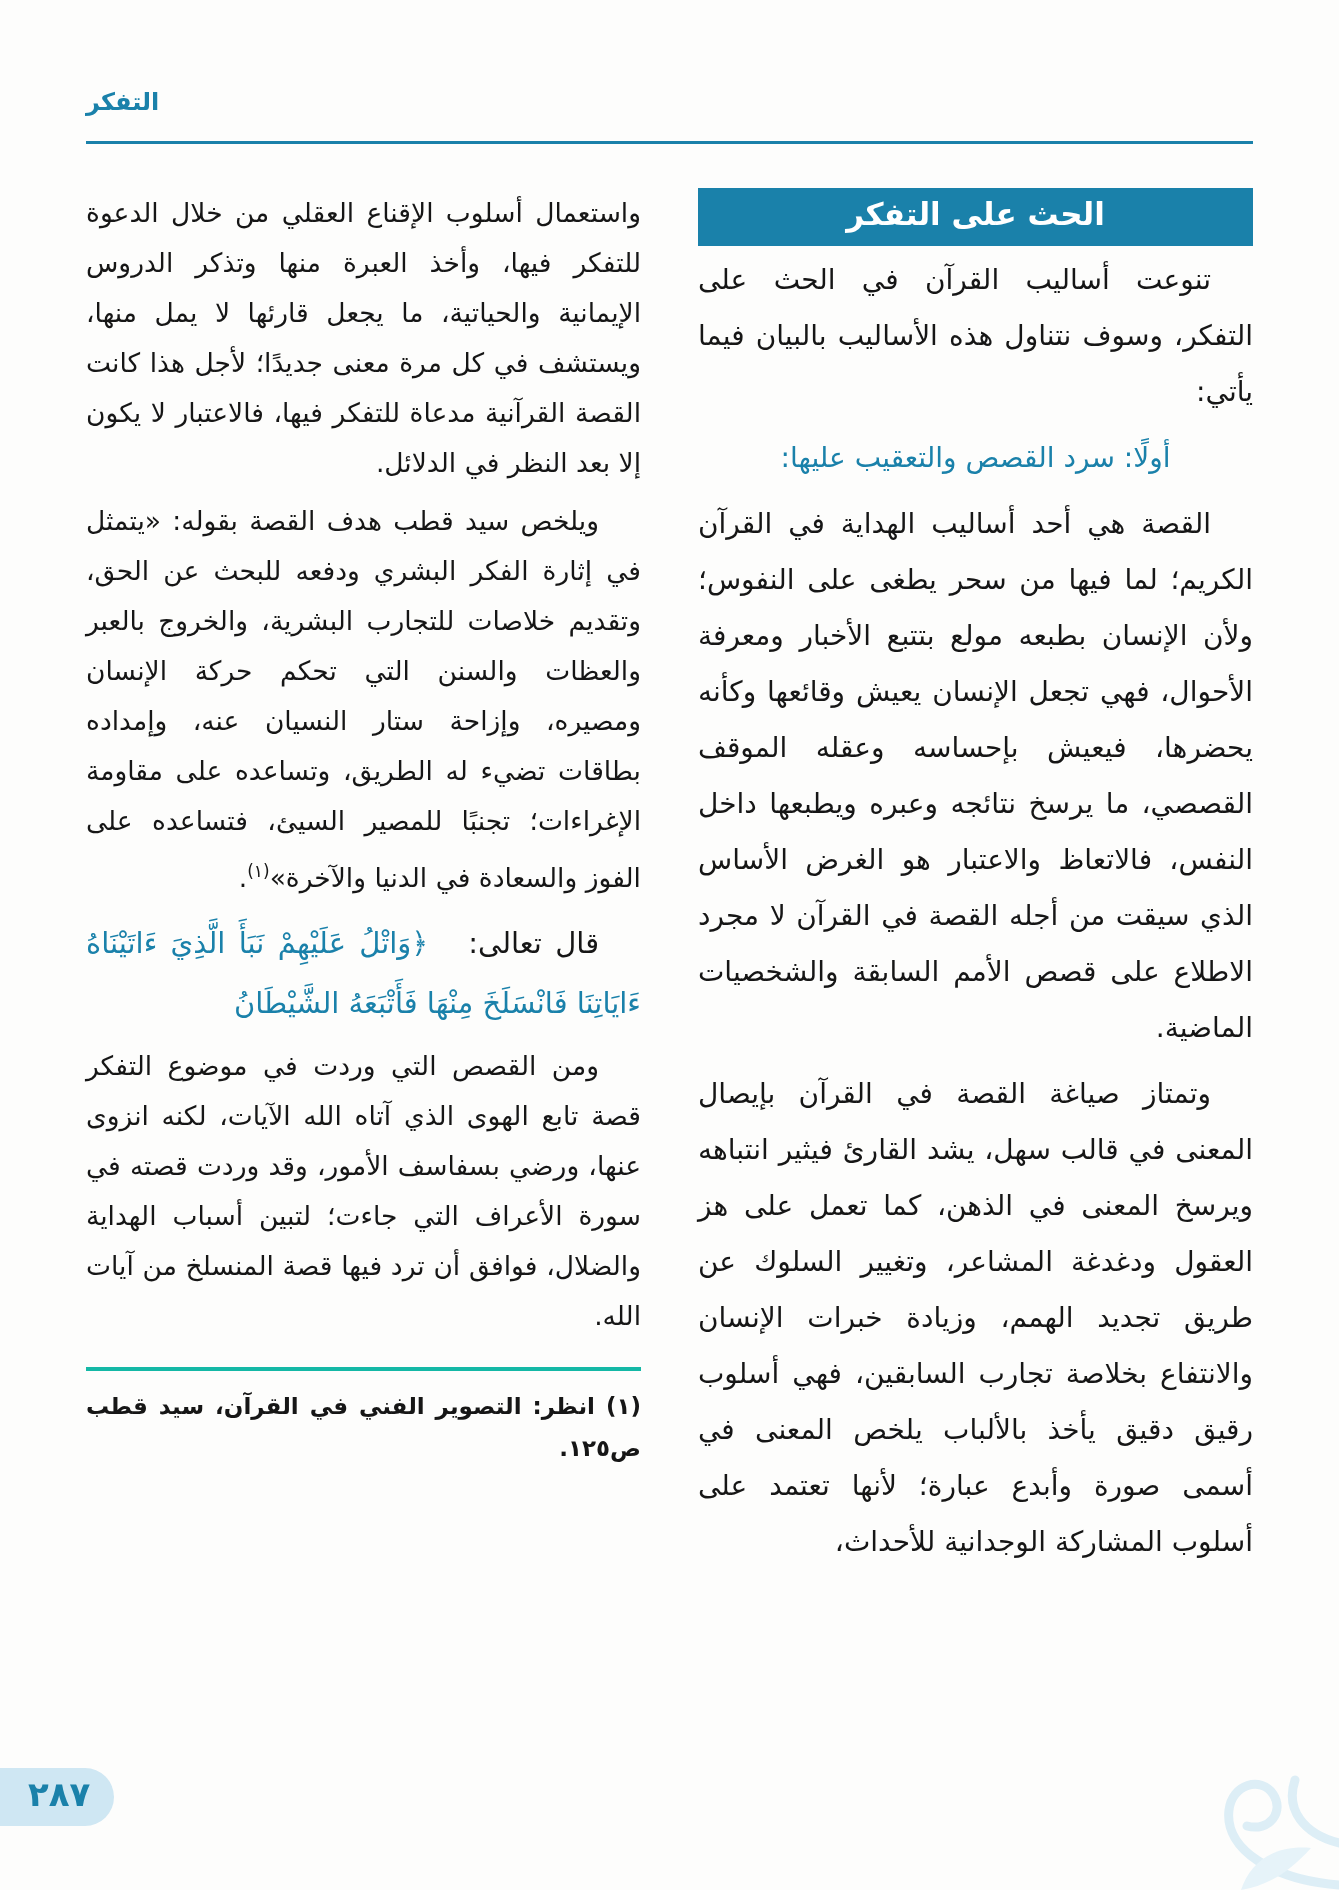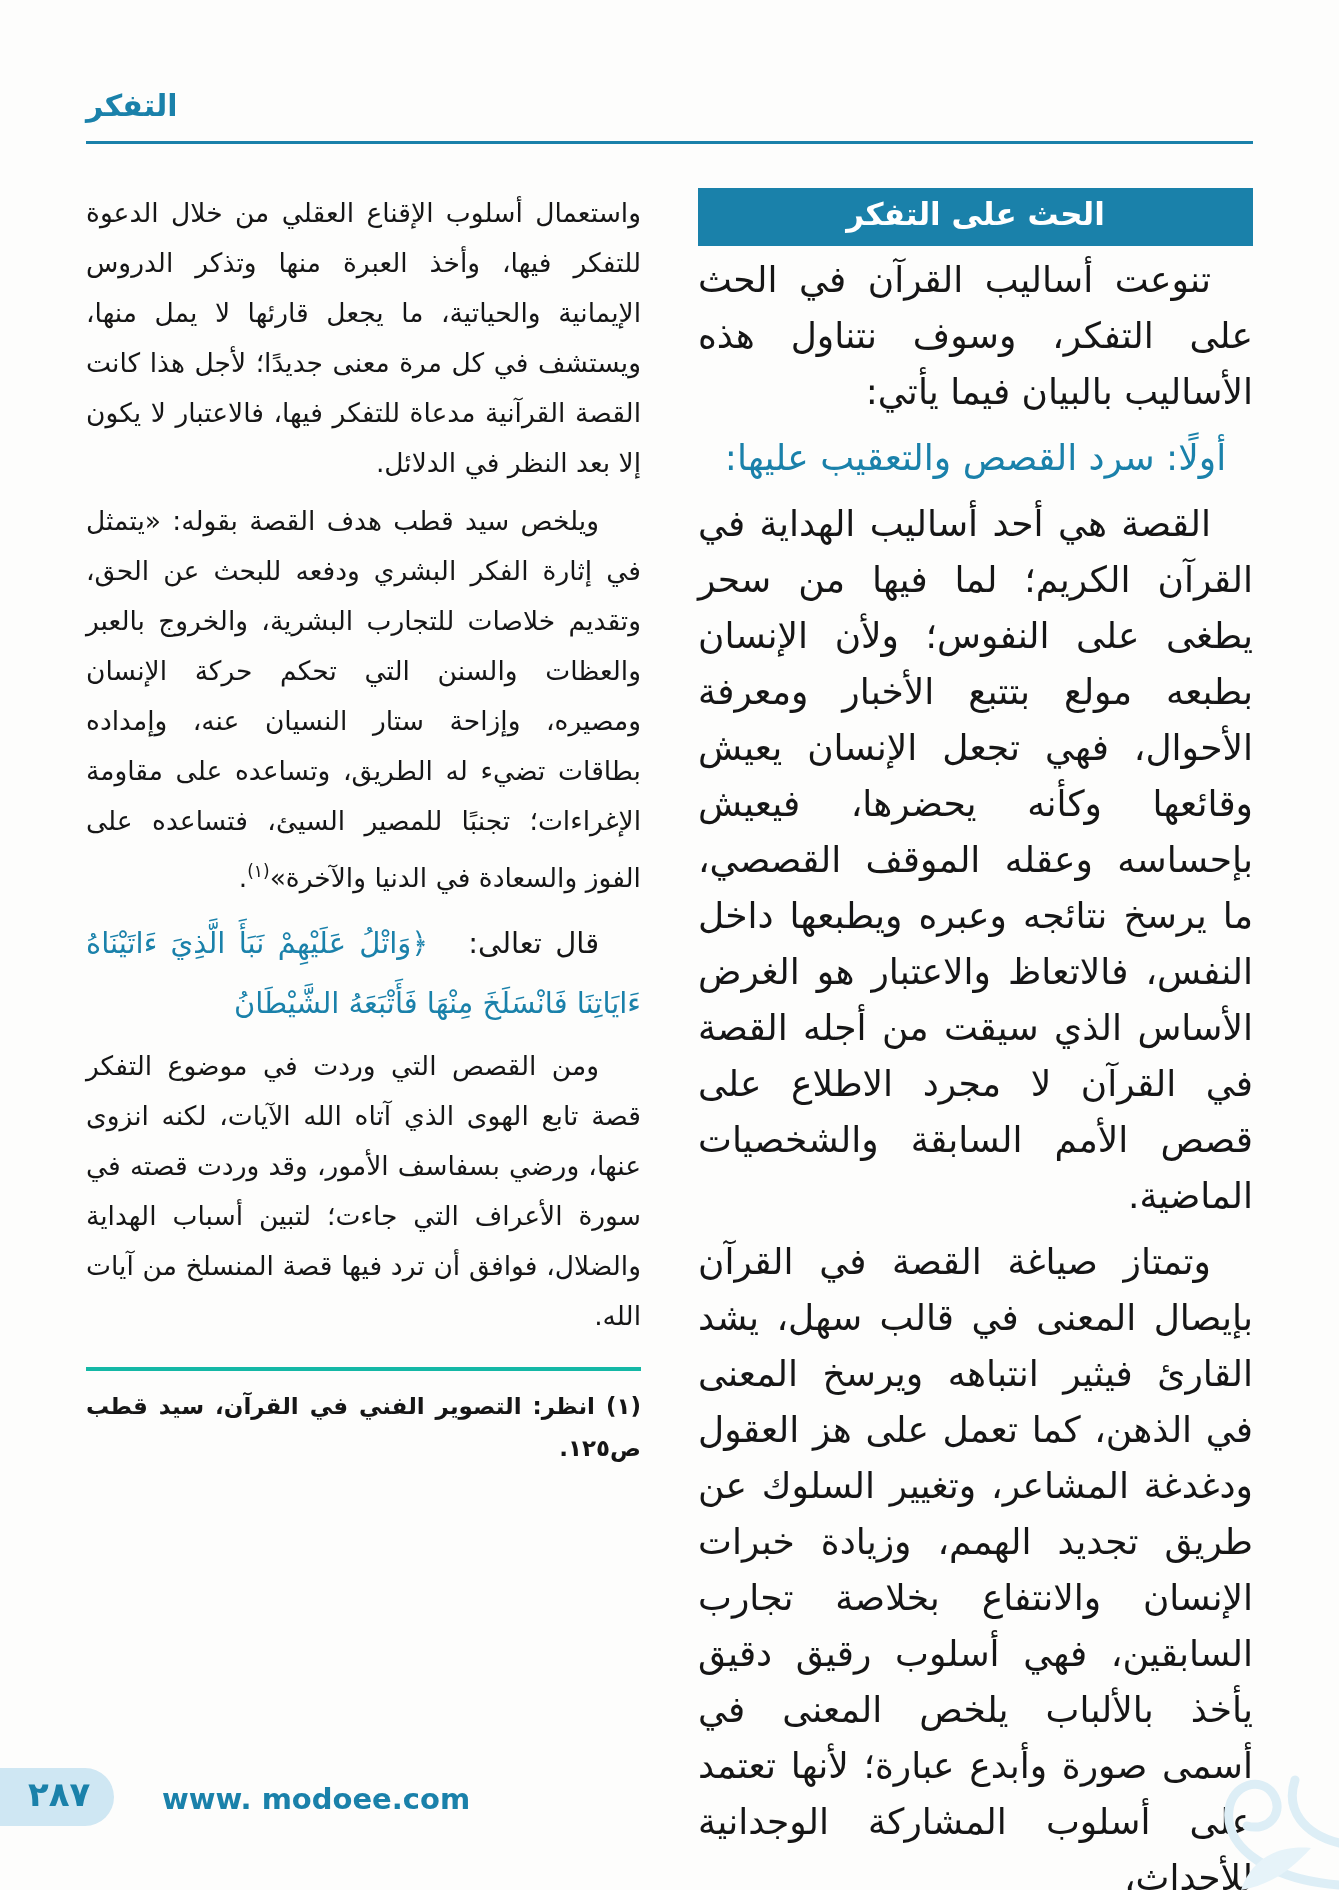--- a/index.html
+++ b/index.html
@@ -10,39 +10,39 @@
     overflow:hidden;
     font-family:"DejaVu Sans", sans-serif;
     color:#161616;
   }
   .page { position:absolute; inset:0; }
 
   
   .running-head {
     position:absolute; top:88px; left:86px;
     color:var(--accent,#1a81aa);
-    font-size:30px; font-weight:700;
+    font-size:24px; font-weight:700;
     direction:rtl;
   }
   .head-rule {
     position:absolute; top:141px; left:86px; width:1167px; height:3px;
     background:var(--accent,#1a81aa);
   }
 
   
   .content {
     position:absolute; top:188px; left:86px; width:1167px;
     direction:rtl;
     display:flex; gap:57px;
     text-align:justify;
   }
   .col { width:555px; }
   .col p { font-weight:400; }
 
-  .col-right p { font-size:36px; line-height:56px; margin:0 0 10px; }
+  .col-right p { font-size:28px; line-height:56px; margin:0 0 10px; }
   .col-left  p { font-size:26.5px; line-height:50px; margin:0 0 8px; }
 
   .indent { text-indent:42px; }
 
   .section-box {
     background:var(--accent,#1a81aa);
     color:#ffffff;
     text-align:center;
     font-size:31px; font-weight:700;
     padding:8px 0 14px;
@@ -119,21 +119,20 @@
       <p class="indent"><span>ويلخص سيد قطب هدف القصة بقوله: «يتمثل في إثارة الفكر البشري ودفعه للبحث عن الحق، وتقديم خلاصات للتجارب البشرية، والخروج بالعبر والعظات والسنن التي تحكم حركة الإنسان ومصيره، وإزاحة ستار النسيان عنه، وإمداده بطاقات تضيء له الطريق، وتساعده على مقاومة الإغراءات؛ تجنبًا للمصير السيئ، فتساعده على الفوز والسعادة في الدنيا والآخرة»</span><sup class="fn-ref">(١)</sup><span>.</span></p>
       <p class="indent verse-block"><span class="verse-intro">قال تعالى:</span>&nbsp;&nbsp;&nbsp;<span class="verse">﴿وَاتْلُ عَلَيْهِمْ نَبَأَ الَّذِيَ ءَاتَيْنَاهُ ءَايَاتِنَا فَانْسَلَخَ مِنْهَا فَأَتْبَعَهُ الشَّيْطَانُ</span></p>
       <p class="indent">ومن القصص التي وردت في موضوع التفكر قصة تابع الهوى الذي آتاه الله الآيات، لكنه انزوى عنها، ورضي بسفاسف الأمور، وقد وردت قصته في سورة الأعراف التي جاءت؛ لتبين أسباب الهداية والضلال، فوافق أن ترد فيها قصة المنسلخ من آيات الله.</p>
       <div class="footnote">(١) انظر: التصوير الفني في القرآن، سيد قطب ص١٢٥.</div>
     </div>
 
   </div>
 
   <div class="pill"></div>
   <div class="page-num">٢٨٧</div>
-  <div class="website">www. modoee.com</div>
 
   <svg class="ornament" width="250" height="150" viewBox="0 0 250 150">
     <g fill="none" stroke="#ddeef6" stroke-width="9" stroke-linecap="round">
       <path d="M250 145 C 185 140, 135 110, 140 70 C 143 44, 172 36, 184 54 C 196 72, 180 92, 158 86"></path>
       <path d="M250 103 C 215 94, 196 70, 206 40"></path>
     </g>
     <path d="M152 150 C 162 120, 187 105, 222 108 C 202 130, 182 145, 152 150 Z" fill="#e6f3f9"></path>
   </svg>
 
 </div>

